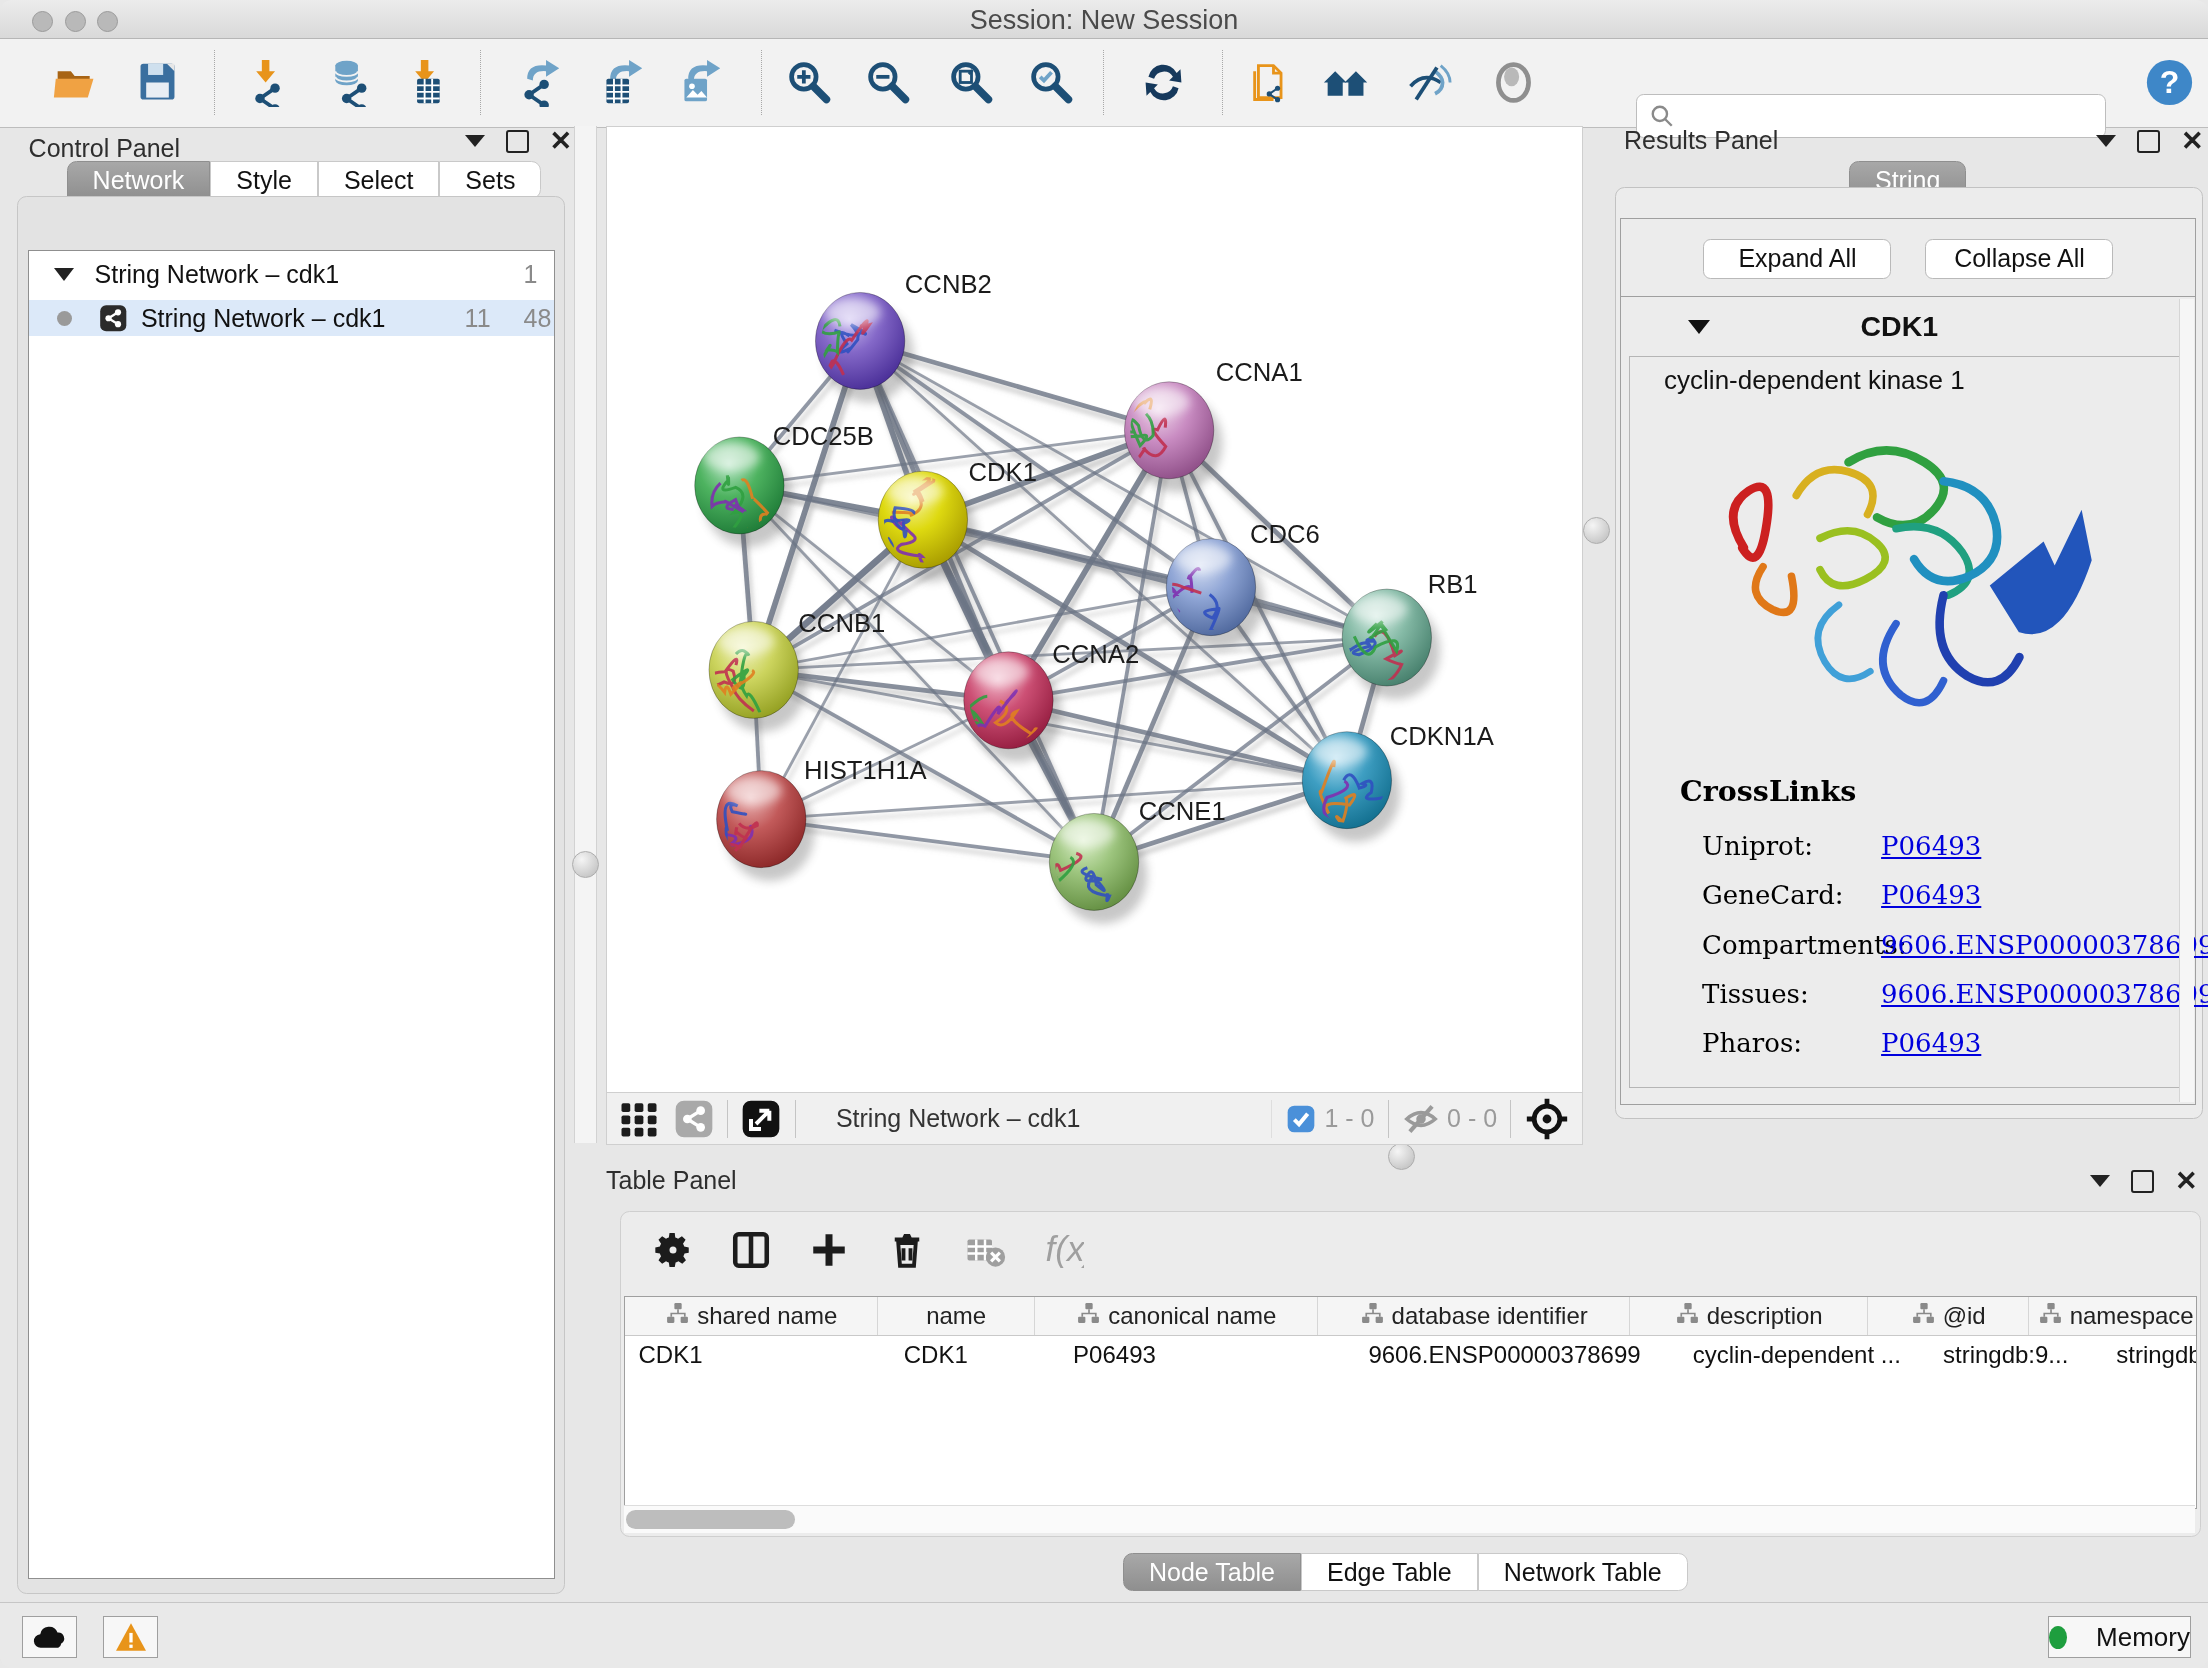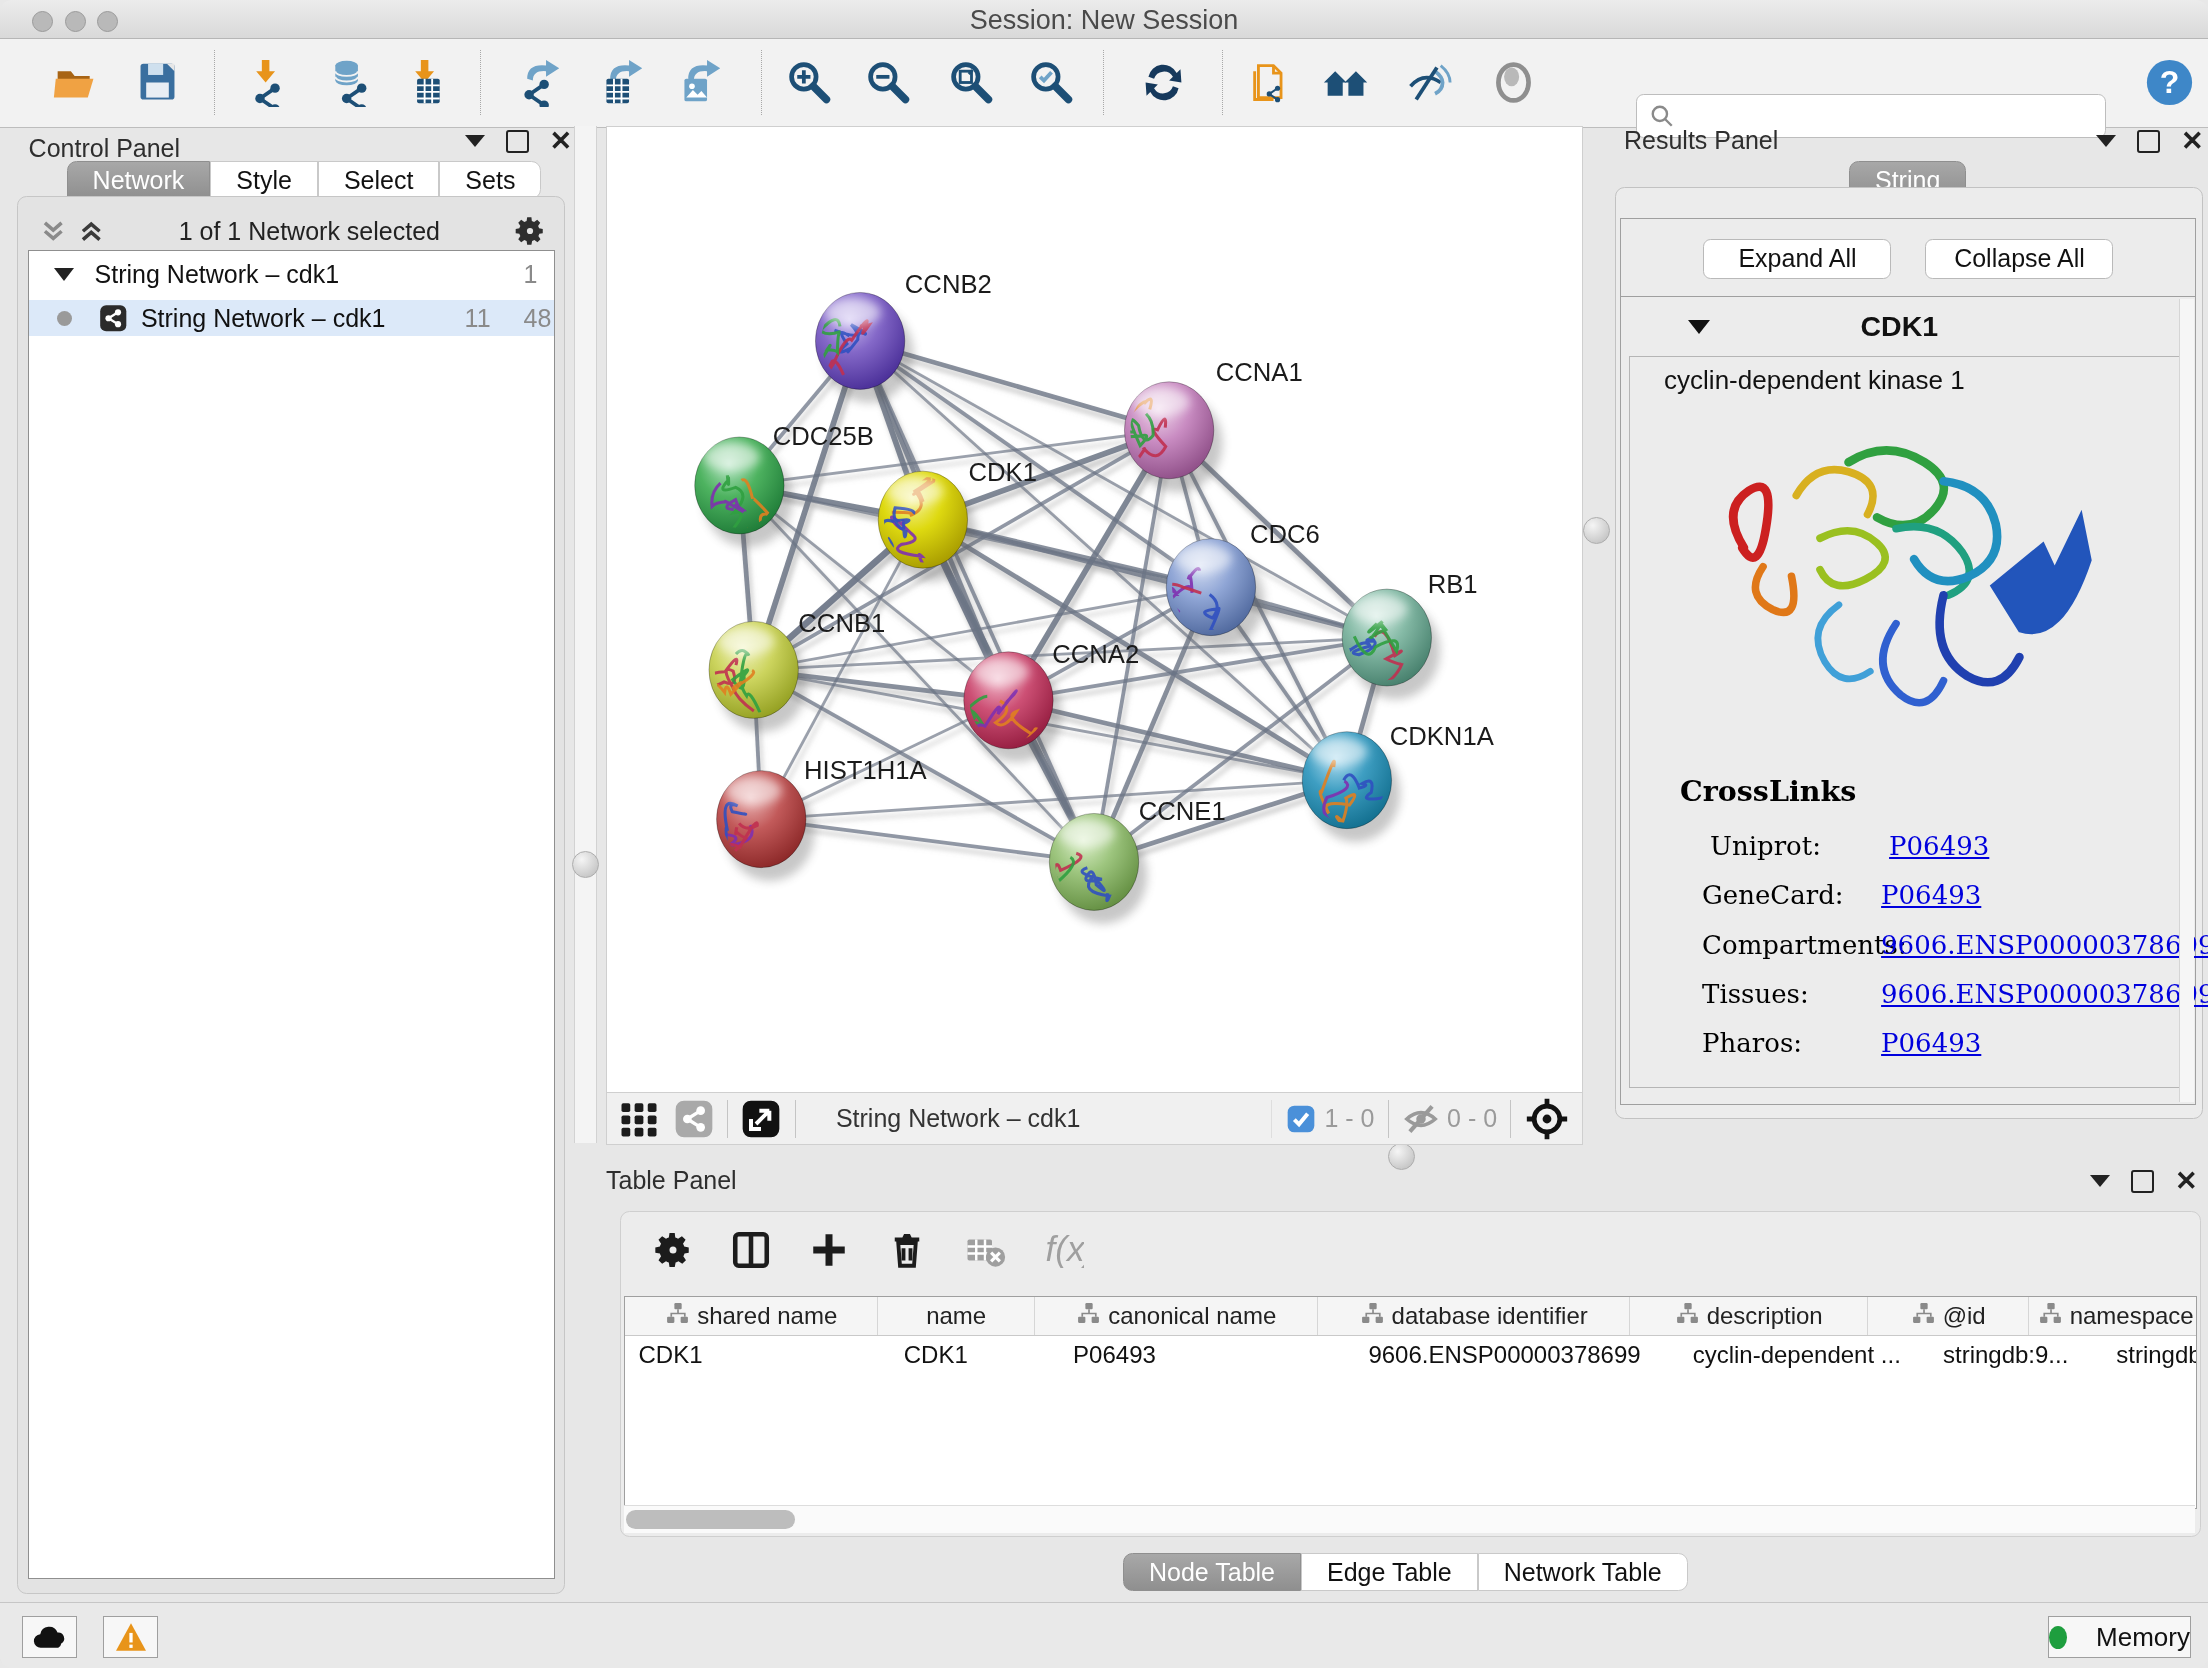--- a/index.html
+++ b/index.html
@@ -287,33 +287,20 @@
       <span class="pc-box"></span>
       <span class="pc-x">✕</span>
     </div>
     <div id="cp-tabs">
         <div class="tab sel">Network</div>
         <div class="tab">Style</div>
         <div class="tab">Select</div>
         <div class="tab">Sets</div>
       </div>
     <div id="cp-body">
-      <div id="cp-status">
-        <svg width="28.5" height="28.5" viewBox="0 0 24 24" style="margin-left:21px">
-          <path d="M5 5 L12 11 L19 5 M5 12 L12 18 L19 12" fill="none" stroke="#8a8a8a" stroke-width="3"></path>
-          </svg>
-        <svg width="28.5" height="28.5" viewBox="0 0 24 24" style="margin-left:9.5px">
-          <path d="M5 19 L12 13 L19 19 M5 12 L12 6 L19 12" fill="none" stroke="#3a3a3a" stroke-width="3"></path>
-          </svg>
-        <span style="flex:1;text-align:center;font-size:25px;color:#222">1 of 1 Network selected</span>
-        <svg width="34" height="34" viewBox="0 0 24 24" style="margin-right:17px">
-          <path fill="#2e2e2e" d="M12 8a4 4 0 1 0 0 8a4 4 0 0 0 0-8zm9 5.5v-3l-2.6-.5a7 7 0 0 0-.7-1.6l1.5-2.2l-2.1-2.1l-2.2 1.5a7 7 0 0 0-1.6-.7L13 2.3h-3l-.4 2.6a7 7 0 0 0-1.6.7L5.8 4.1L3.7 6.2l1.5 2.2a7 7 0 0 0-.7 1.6l-2.6.5v3l2.6.5c.2.6.4 1.1.7 1.6l-1.5 2.2l2.1 2.1l2.2-1.5c.5.3 1 .5 1.6.7l.4 2.6h3l.5-2.6c.6-.2 1.1-.4 1.6-.7l2.2 1.5l2.1-2.1l-1.5-2.2c.3-.5.5-1 .7-1.6z"></path>
-          <circle cx="12" cy="12" r="2.2" fill="#e3e3e3"></circle>
-          </svg>
-      </div>
       <div id="cp-list">
         <div class="tree-row" style="top:5.7px">
           <span style="margin-left:25px;width:0;height:0;border-left:10.5px solid transparent;border-right:10.5px solid transparent;border-top:13.3px solid #222"></span>
           <span style="margin-left:21px">String Network – cdk1</span>
           <span class="tree-count" style="left:495px">1</span>
         </div>
         <div class="tree-row" style="top:13.3px;background:#dce9f9">
           <span style="margin-left:28.5px;width:15px;height:15px;border-radius:50%;background:#9a9a9a"></span>
           <svg width="28.5" height="28.5" viewBox="0 0 24 24" style="margin-left:27px">
             <rect x="1" y="1" width="22" height="22" rx="5" fill="#2b2b2b"></rect>
@@ -688,21 +675,21 @@
               <path d="M200 130 q45 -10 70 25 q20 30 -15 45" stroke="#20a080" stroke-width="8"></path>
               <path d="M250 80 q45 5 55 45 q8 38 -28 55 q-38 16 -58 -18" stroke="#2090c0" stroke-width="9"></path>
               <path d="M300 190 l55 -45 l12 26 l28 -58 l10 50 q-30 90 -75 75 z" fill="#2255bb" stroke="#2255bb" stroke-width="2"></path>
               <path d="M250 200 q-15 60 25 85 q35 20 55 -20" stroke="#2040b0" stroke-width="9"></path>
               <path d="M200 230 q-30 45 5 75 q28 22 45 -15" stroke="#3060d0" stroke-width="8"></path>
               <path d="M140 210 q-35 25 -15 60 q18 30 48 10" stroke="#40a0d8" stroke-width="7"></path>
             </g>
           </svg>
           <div id="xl-title">CrossLinks</div>
           <div id="xl-rows">
-              <div class="xl-row" style="top: 474px; margin-left: 8px;"><span>Uniprot:</span><span class="xl-val">P06493</span></div>
+              <div class="xl-row" style="top: 474px;"><span>Uniprot:</span><span class="xl-val">P06493</span></div>
               <div class="xl-row" style="top: 523px;"><span>GeneCard:</span><span class="xl-val">P06493</span></div>
               <div class="xl-row" style="top: 573px;"><span>Compartments:</span><span class="xl-val">9606.ENSP00000378699</span></div>
               <div class="xl-row" style="top: 622px;"><span>Tissues:</span><span class="xl-val">9606.ENSP00000378699</span></div>
               <div class="xl-row" style="top: 671px;"><span>Pharos:</span><span class="xl-val">P06493</span></div>
             </div>
         </div>
         <div id="rp-vscroll"></div>
       </div>
     </div>
   </div>

